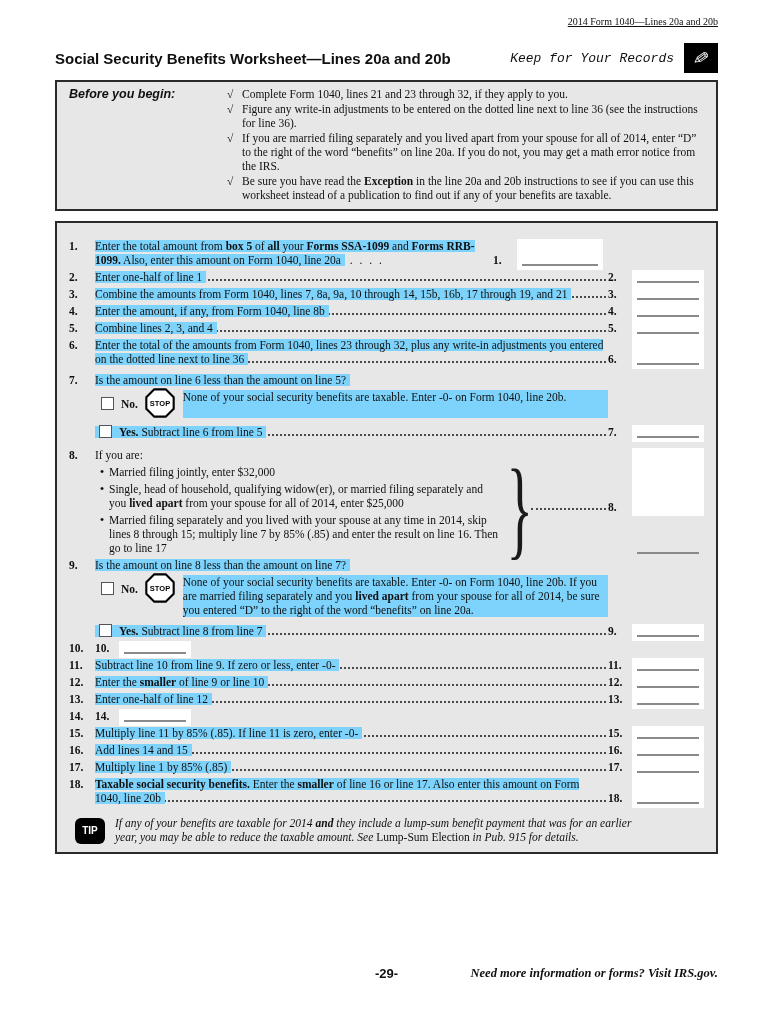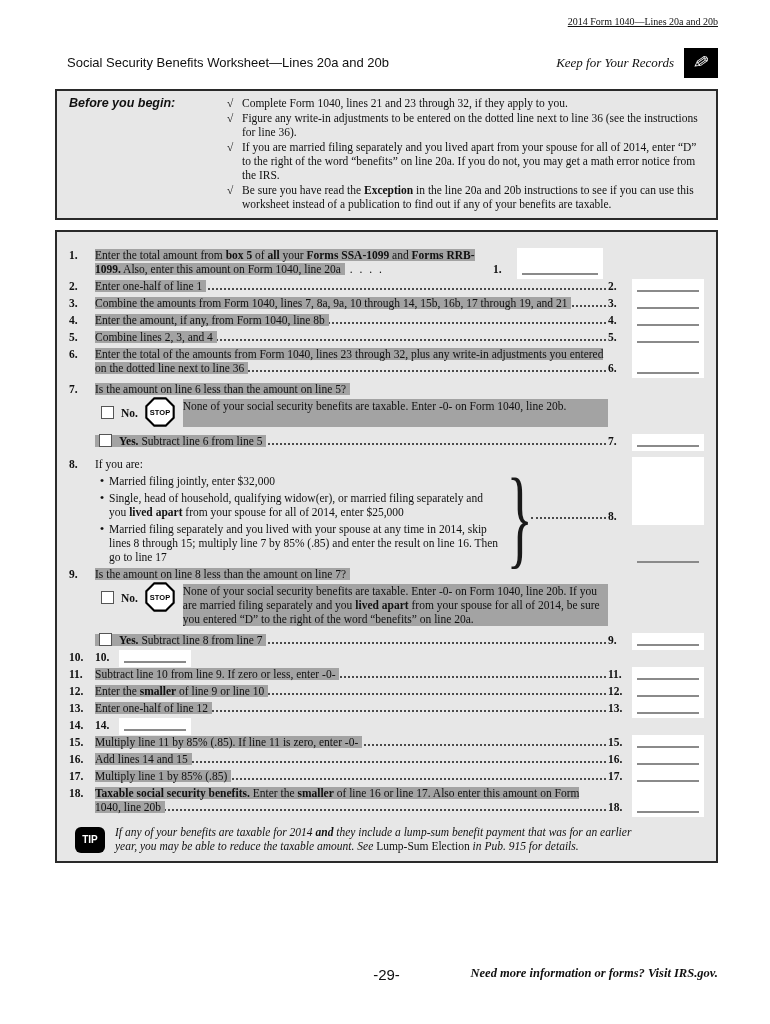--- a/index.html
+++ b/index.html
@@ -7,39 +7,39 @@
   body {
     width:770px; height:1024px; background:#fff; color:#101010;
     font-family:"Liberation Serif", serif;
     -webkit-font-smoothing:antialiased;
   }
   .page { position:relative; width:770px; height:1024px; padding:16px 52px 0 55px; overflow:hidden; }
 
   
   .hdr-ref { text-align:right; font-size:10px; text-decoration:underline; }
   .title-row { display:flex; align-items:center; margin-top:16px; }
-  .title { flex:1; margin:12px; font-family:"Liberation Sans", sans-serif; font-weight:normal; font-size:13px; }
-  .keep { font-family:Liberation Serif, serif; font-style:italic; font-size:13px; margin-right:10px; }
+  .title { flex:1; margin:0; font-family:"Liberation Sans", sans-serif; font-weight:bold; font-size:15px; }
+  .keep { font-family:Liberation Mono, monospace; font-style:italic; font-size:13px; margin-right:10px; }
   .pencil { width:34px; height:30px; background:#000; color:#fff; display:flex; align-items:center; justify-content:center; font-size:19px; transform:none; }
   .pencil span{ transform:scaleX(-1) rotate(-10deg); }
 
   
   .before-box { border:2px solid #2a2a2a; background:#e7e7e7; margin-top:7px; padding:5px 10px 6px 12px; display:flex;gap:40px; }
   .before-label { width:118px; flex:none; font-family:"Liberation Sans", sans-serif; font-weight:bold; font-style:italic; font-size:12.5px; }
   .before-list { flex:1; font-size:11.5px; line-height:14px; }
   .bitem { display:flex; margin-bottom:1px; }
   .chk { width:15px; flex:none; }
   .btxt { flex:1; }
 
   
   .main-box { border:2px solid #2a2a2a; background:#e7e7e7; margin-top:10px; padding:16px 6px 8px 8px; position:relative; }
   .wrow { display:flex; align-items:flex-start; font-size:11.5px; line-height:14px; }
   .c-num { width:30px; flex:none; font-weight:bold; padding:0 0 3px 4px; }
   .c-text { flex:1; padding-bottom:3px; position:relative; min-width:0; }
-  .c-text .t { position:relative; z-index:1; background:#a3a3a3; padding-right:4px; }
+  .c-text .t { position:relative; z-index:1; background:#7dd3fc; padding-right:4px; }
   .leader::after { content:""; position:absolute; left:2px; right:2px; bottom:6px; border-bottom:2px dotted #4a4a4a; }
   .c-rnum { width:24px; flex:none; font-weight:bold; align-self:flex-end; padding-bottom:3px; }
   .c-entry { width:72px; flex:none; align-self:stretch; margin-right:6px; position:relative; }
   .white { background:#fff; }
   .uline { position:absolute; left:5px; right:5px; bottom:4px; border-bottom:2px solid #8a8a8a; }
   .mh { min-height:17px; }
   .gap-top { margin-top:4px; }
   .gap-big { margin-top:6px; }
 
   
@@ -71,21 +71,21 @@
   .tiprow { display:flex; margin-top:8px; padding-right:60px; align-items:center; }
   .tipicon { width:30px; height:26px; flex:none; background:#000; color:#fff; border-radius:6px; display:flex; align-items:center; justify-content:center; font-family:"Liberation Sans", sans-serif; font-weight:bold; font-size:10px; margin:1px 10px 0 10px; }
   .tiptext { font-size:11.5px; line-height:14px; }
 
   
   .sb { font-weight:bold; }
   .si { font-style:italic; }
 
   
   .footer { position:absolute; left:55px; right:52px; top:966px; height:20px; }
-  .pgnum { position:absolute; left:50%; transform:translateX(-50%); font-family:"Liberation Sans", sans-serif; font-weight:normal; font-size:15px; }
+  .pgnum { position:absolute; left:50%; transform:translateX(-50%); font-family:"Liberation Sans", sans-serif; font-weight:bold; font-size:13px; }
   .footnote { position:absolute; right:0; font-weight:bold; font-style:italic; font-size:12.5px; }
 </style>
 </head>
 <body>
 
 <div class="page">
 
   <div class="hdr-ref">2014 Form 1040—Lines 20a and 20b</div>
 
   <div class="title-row">

